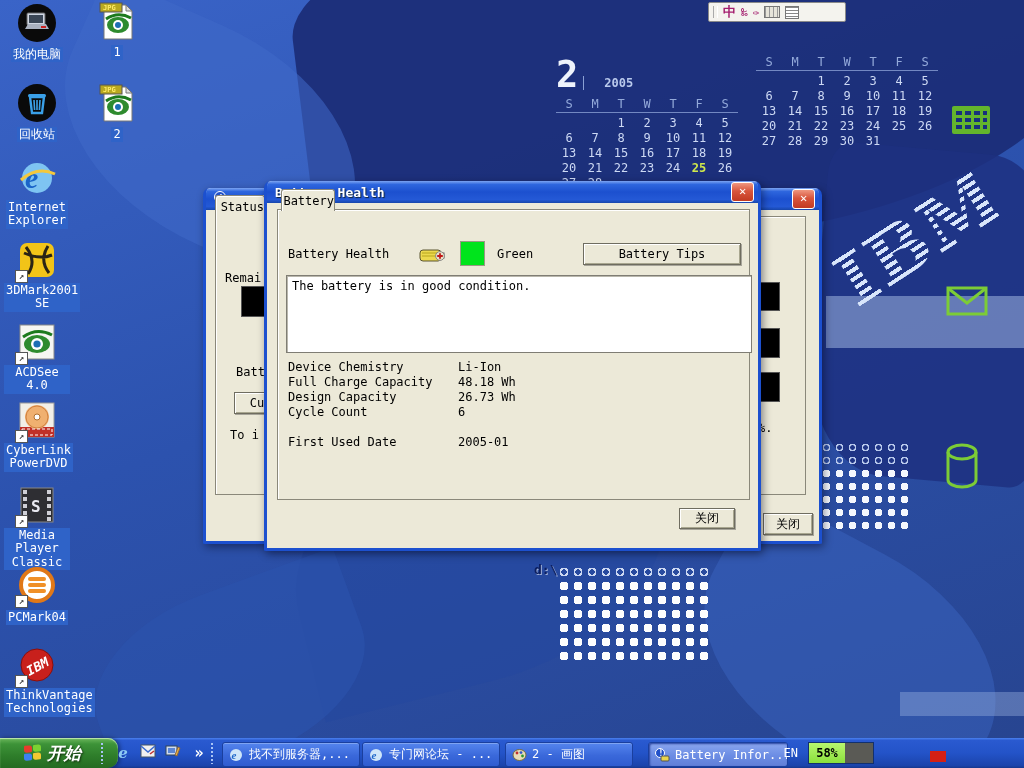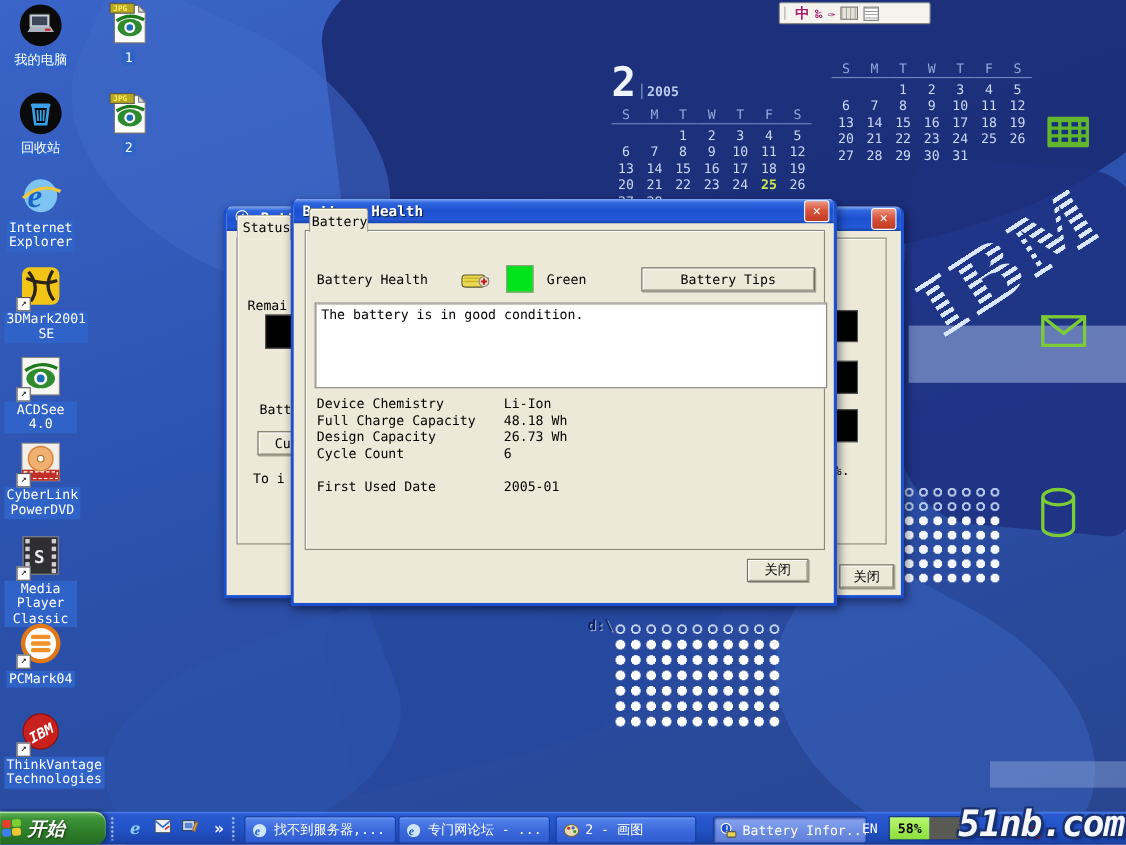--- a/index.html
+++ b/index.html
@@ -18,21 +18,21 @@
     font-weight:900;font-size:72px;letter-spacing:2px;color:#cfe0f8;
     background:repeating-linear-gradient(180deg,#d9e6fb 0 4px,rgba(0,0,0,0) 4px 8px);
     -webkit-background-clip:text;background-clip:text;-webkit-text-fill-color:transparent;}
   .drive-label{position:absolute;left:534px;top:562px;font-size:13px;font-weight:bold;
     color:#0c1f60;text-shadow:1px 1px 0 rgba(255,255,255,.55);}
   
   .calendar{position:absolute;width:186px;color:#c6d4f2;}
   .cal-head{height:42px;position:relative;}
   .cal-month{font-size:37px;font-weight:bold;color:#eef3fc;line-height:40px;}
   .cal-year{font-size:12px;font-weight:bold;color:#b9c9ec;margin-left:5px;
-    border-left:1px solid #8aa0d4;padding-left:4px;}
+    border-left:1px solid #8aa0d4;padding-left:20px;}
   .cal-grid{display:grid;grid-template-columns:repeat(7,26px);}
   .cal-cell{height:15px;font-size:12px;text-align:center;color:#cdd9f4;}
   .cal-dh{color:#93a9da;border-bottom:1px solid #7388c2;margin-bottom:3px;}
   .cal-cell.hl{color:#cfe84c;font-weight:bold;}
   
   .langbar{position:absolute;left:708px;top:2px;width:128px;height:18px;background:#f4f3ee;
     border:1px solid #8a8a8a;border-radius:2px;display:flex;align-items:center;gap:5px;
     padding:0 4px;font-size:12px;}
   .lb-grip{width:3px;height:12px;border-left:1px solid #aaa;border-right:1px solid #fff;}
   .lb-cn{color:#a41e6e;font-weight:bold;font-size:13px;}
@@ -74,21 +74,21 @@
     box-shadow:inset 1px 1px 0 #b9b7ac;font-size:12px;padding:3px 5px;color:#000;}
   .black-box{position:absolute;background:#000;border:1px solid #555;}
   
   .batt-glyph{position:absolute;width:27px;height:15px;}
   
   #taskbar{position:absolute;left:0;bottom:0;width:1024px;height:30px;z-index:40;
     background:linear-gradient(180deg,#4b82f0 0%,#2a5ad0 8%,#2353c8 50%,#1b44ac 92%,#16378c 100%);}
   #start-btn{position:absolute;left:0;top:0;width:94px;height:30px;border-radius:0 10px 10px 0;
     background:linear-gradient(180deg,#6cb85c 0%,#3d9338 20%,#2e7d2a 60%,#256b22 100%);
     box-shadow:inset 0 1px 1px #bfe8ae,2px 0 4px rgba(0,0,0,.4);display:flex;align-items:center;
-    gap:5px;padding-left:2px;cursor:pointer;}
+    gap:5px;padding-left:24px;cursor:pointer;}
   #start-btn .start-text{color:#fff;font-weight:bold;font-style:italic;font-size:17px;
     text-shadow:1px 1px 2px #14330f;}
   .winflag{width:18px;height:16px;display:grid;grid-template-columns:8px 8px;
     grid-template-rows:7px 7px;gap:1px;transform:skewY(-6deg);}
   .winflag i{border-radius:1px 3px 1px 3px;}
   .qsep{position:absolute;top:4px;width:4px;height:22px;
     background-image:radial-gradient(circle 1.1px,#a9c4f5 0 1px,rgba(0,0,0,0) 1.2px);
     background-size:4px 4px;cursor:pointer;}
   .qicon{position:absolute;top:6px;width:18px;height:18px;font-size:15px;line-height:18px;
     text-align:center;cursor:pointer;}
@@ -559,14 +559,13 @@
       <span class="tray-lang">EN</span>
       <span class="tray-batt">
         <span class="green">58%</span>
         <span class="gray"></span>
       </span>
       <span style="width:150px"></span>
     </div>
   </div>
 
   <div id="wm-red"></div>
-  <div id="watermark">51nb.com</div>
 </div>
 
 </body></html>

